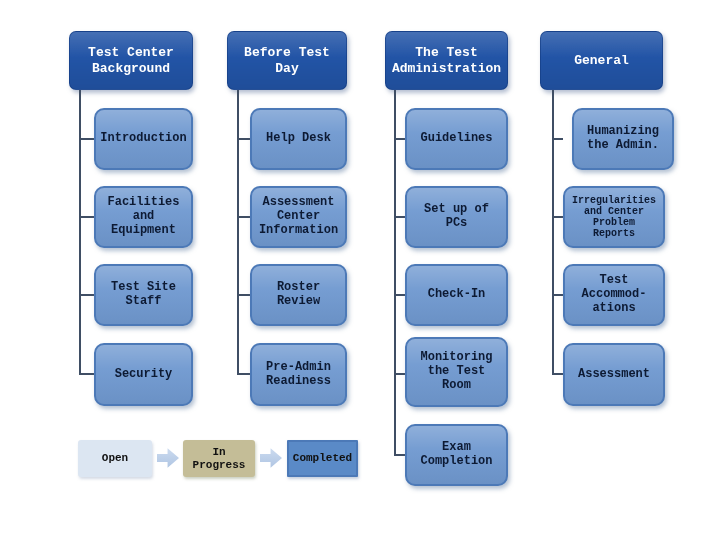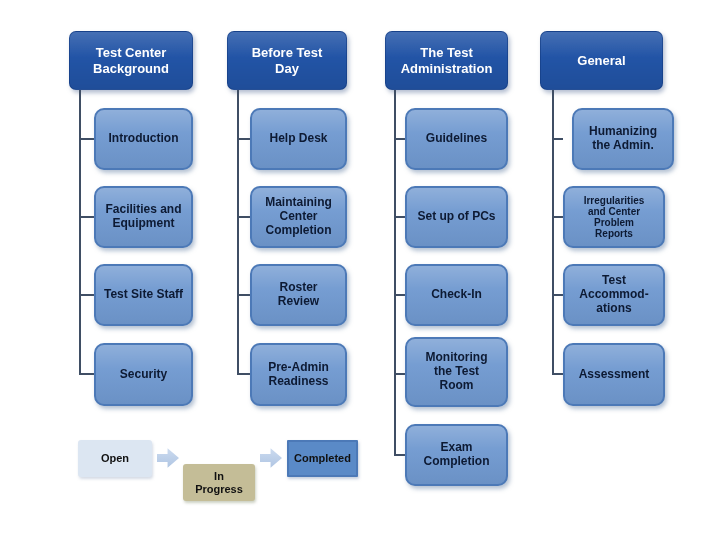--- a/index.html
+++ b/index.html
@@ -1,19 +1,19 @@
 <!DOCTYPE html>
 <html style="--slide_bg: #ffffff; --header_fill: #2254A6; --header_text: #ffffff; --item_fill: #7099D0; --item_border: #4C79B7; --item_text: #0d1a33; --connector: #3F4E64; --legend_open_fill: #DCE6F2; --legend_progress_fill: #C4BD97; --legend_completed_fill: #5A8AC7; --legend_completed_border: #4C79B7; --arrow_fill: #AEC4E2;"><head>
 <meta charset="utf-8">
 <style>
   html,body{margin:0;padding:0;background:#ffffff;}
   #slide{
     position:relative;width:720px;height:540px;
     background:var(--slide_bg,#ffffff);
-    font-family:Liberation Sans, sans-serif;
+    font-family:Liberation Mono, monospace;
     overflow:hidden;
   }
   .box{
     position:absolute;display:flex;align-items:center;justify-content:center;
     text-align:center;box-sizing:border-box;font-weight:bold;
   }
   .hdr{
     background-color:var(--header_fill,#2254A6);
     color:var(--header_text,#ffffff);
     border:1px solid rgba(18,58,128,.6);
@@ -31,21 +31,21 @@
   }
   .node.small{font-size:10px;line-height:1.12;}
   .vline{position:absolute;width:2px;background:var(--connector,#3F4E64);}
   .stub{position:absolute;height:2px;background:var(--connector,#3F4E64);}
   .lg{
     position:absolute;display:flex;align-items:center;justify-content:center;
     text-align:center;box-sizing:border-box;font-weight:bold;font-size:11px;
     color:#111111;line-height:1.15;
   }
   .lg-open{background:var(--legend_open_fill,#DCE6F2);border-radius:3px;box-shadow:1px 2px 3px rgba(150,165,190,.4);}
-  .lg-progress{background:var(--legend_progress_fill,#C4BD97);border-radius:3px;box-shadow:1px 2px 3px rgba(140,150,120,.45);margin-top:24px;}
+  .lg-progress{background:var(--legend_progress_fill,#C4BD97);border-radius:3px;box-shadow:1px 2px 3px rgba(140,150,120,.45);}
   .lg-completed{
     background:var(--legend_completed_fill,#5A8AC7);
     border:2px solid var(--legend_completed_border,#4C79B7);
     border-radius:1px;box-shadow:1px 2px 3px rgba(140,160,190,.5);
   }
   .arrow{
     position:absolute;width:22px;height:22px;
     background:linear-gradient(180deg,#cddcf0,var(--arrow_fill,#AEC4E2));
     clip-path:polygon(0% 32%,48% 32%,48% 6%,100% 50%,48% 94%,48% 68%,0% 68%);
   }
@@ -85,21 +85,21 @@
   <div class="stub" style="left:552px;top:216px;width:11px;"></div>
   <div class="stub" style="left:552px;top:294px;width:11px;"></div>
   <div class="stub" style="left:552px;top:373px;width:11px;"></div>
 
   <div class="box node" style="left:94px;top:108px;width:99px;height:62px;padding:0 16px;">Introduction</div>
   <div class="box node" style="left:94px;top:186px;width:99px;height:62px;padding:0 6px;">Facilities and Equipment</div>
   <div class="box node" style="left:94px;top:264px;width:99px;height:62px;padding:0 6px;">Test Site Staff</div>
   <div class="box node" style="left:250px;top:108px;width:97px;height:62px;padding:0 10px;">Help Desk</div>
 
   <div class="box node" style="left:94px;top:343px;width:99px;height:63px;padding:0 6px;">Security</div>
-  <div class="box node" style="left:250px;top:186px;width:97px;height:62px;padding:0 10px;">Maintaining Center Completion</div>
+  <div class="box node" style="left:250px;top:186px;width:97px;height:62px;padding:0 10px;">Assessment Center Information</div>
   <div class="box node" style="left:250px;top:264px;width:97px;height:62px;padding:0 12px;">Roster Review</div>
   <div class="box node" style="left:250px;top:343px;width:97px;height:63px;padding:0 10px;">Pre-Admin Readiness</div>
 
   <div class="box node" style="left:405px;top:108px;width:103px;height:62px;padding:0 10px;">Guidelines</div>
   <div class="box node" style="left:405px;top:186px;width:103px;height:62px;padding:0 10px;">Set up of PCs</div>
   <div class="box node" style="left:405px;top:264px;width:103px;height:62px;padding:0 10px;">Check-In</div>
   <div class="box node" style="left:405px;top:337px;width:103px;height:70px;padding:0 14px;">Monitoring the Test Room</div>
   <div class="box node" style="left:405px;top:424px;width:103px;height:62px;padding:0 14px;">Exam Completion</div>
 
   <div class="box node" style="left:563px;top:108px;width:102px;height:62px;padding:0 12px;margin-left:9px;">Humanizing the Admin.</div>

